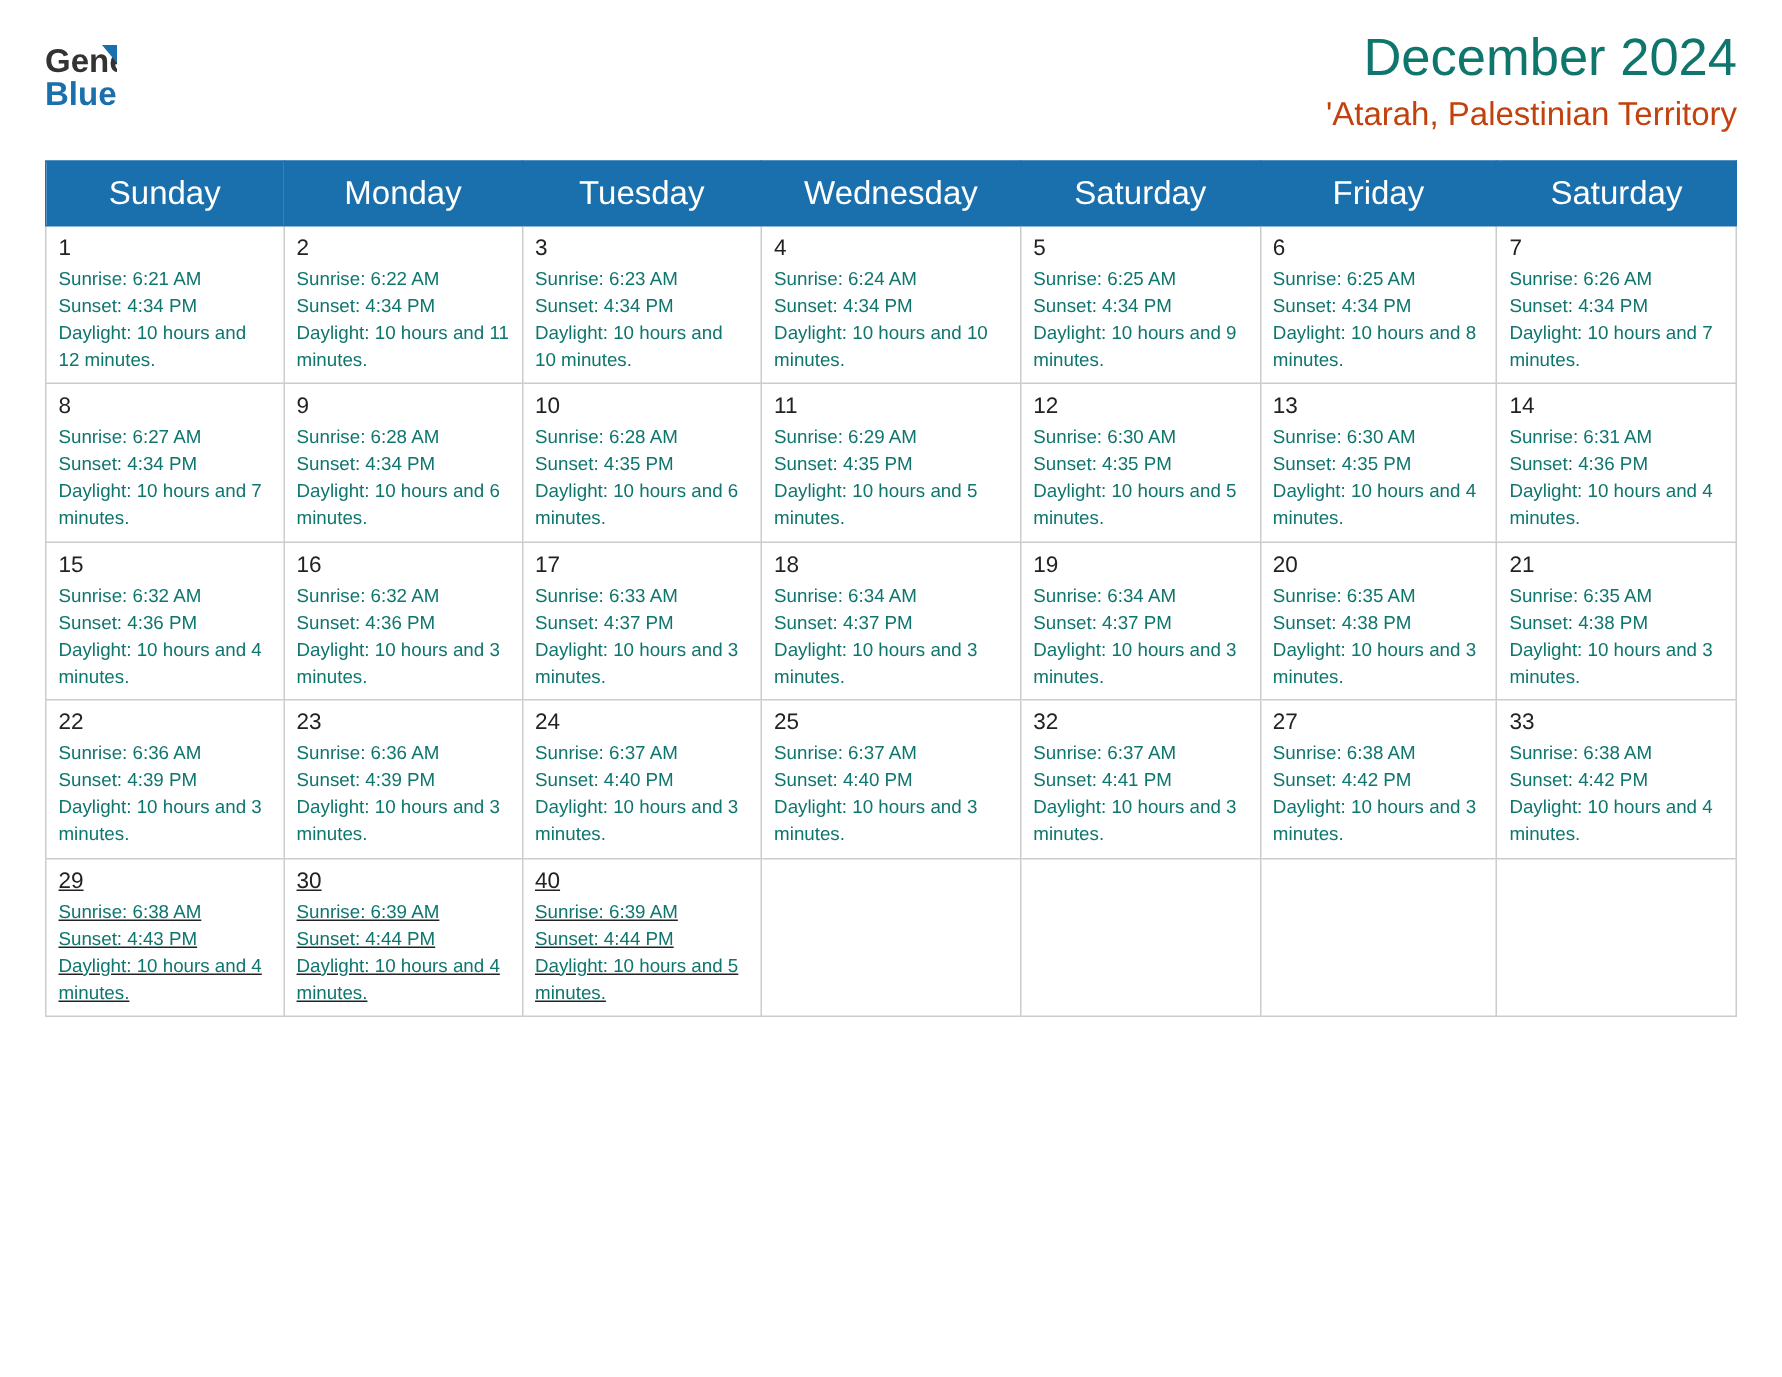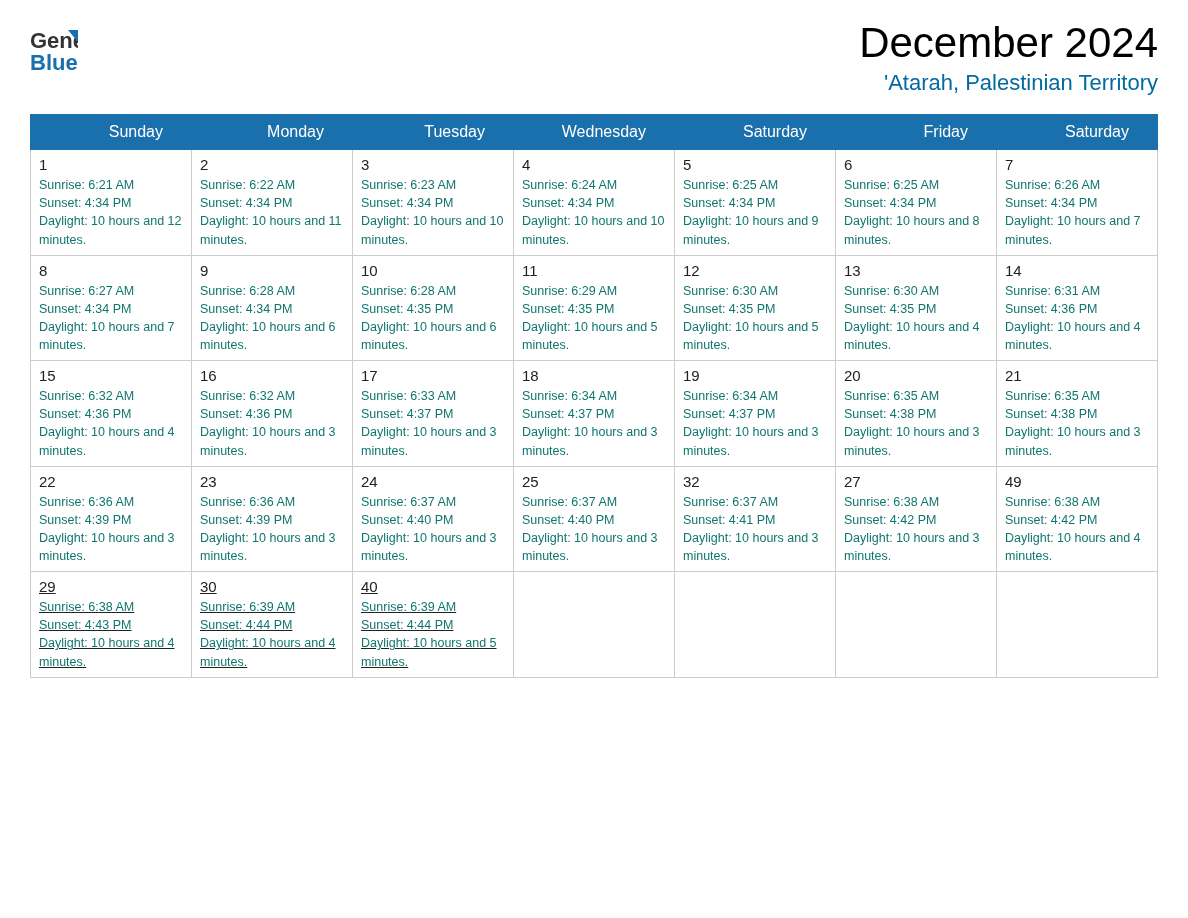--- a/index.html
+++ b/index.html
@@ -18,42 +18,42 @@
     }
     .logo {
       display: flex;
       flex-direction: column;
       align-items: flex-start;
     }
     .title-area {
       text-align: right;
     }
     .month-title {
-      font-size: 42px;
+      font-size: 35px;
       font-weight: normal;
-      color: #000000;
+      color: #0f766e;
       line-height: 1.1;
     }
     .location-title {
       font-size: 22px;
-      color: #0369a1;
+      color: #c2410c;
       margin-top: 4px;
     }
     .calendar {
       width: 100%;
       border-collapse: collapse;
       border: 1px solid #aaa;
     }
     .calendar th {
       background-color: #1a6fad;
       color: #fff;
-      font-size: 16px;
+      font-size: 22px;
       font-weight: normal;
       padding: 8px 28px;
-      text-align: right;
+      text-align: center;
       border: 1px solid #1a6fad;
     }
     .calendar td {
       border: 1px solid #ccc;
       vertical-align: top;
       padding: 6px 8px;
       font-size: 13px;
       color: #222;
       width: 14.28%;
       min-height: 90px;
@@ -228,21 +228,21 @@
         </td>
         <td>
           <div class="day-num">32</div>
           <div class="day-info">Sunrise: 6:37 AM<br>Sunset: 4:41 PM<br>Daylight: 10 hours and 3 minutes.</div>
         </td>
         <td>
           <div class="day-num">27</div>
           <div class="day-info">Sunrise: 6:38 AM<br>Sunset: 4:42 PM<br>Daylight: 10 hours and 3 minutes.</div>
         </td>
         <td>
-          <div class="day-num">49</div>
+          <div class="day-num">33</div>
           <div class="day-info">Sunrise: 6:38 AM<br>Sunset: 4:42 PM<br>Daylight: 10 hours and 4 minutes.</div>
         </td>
       </tr>
       <tr class="last-row">
         <td>
           <div class="day-num">29</div>
           <div class="day-info">Sunrise: 6:38 AM<br>Sunset: 4:43 PM<br>Daylight: 10 hours and 4 minutes.</div>
         </td>
         <td>
           <div class="day-num">30</div>

